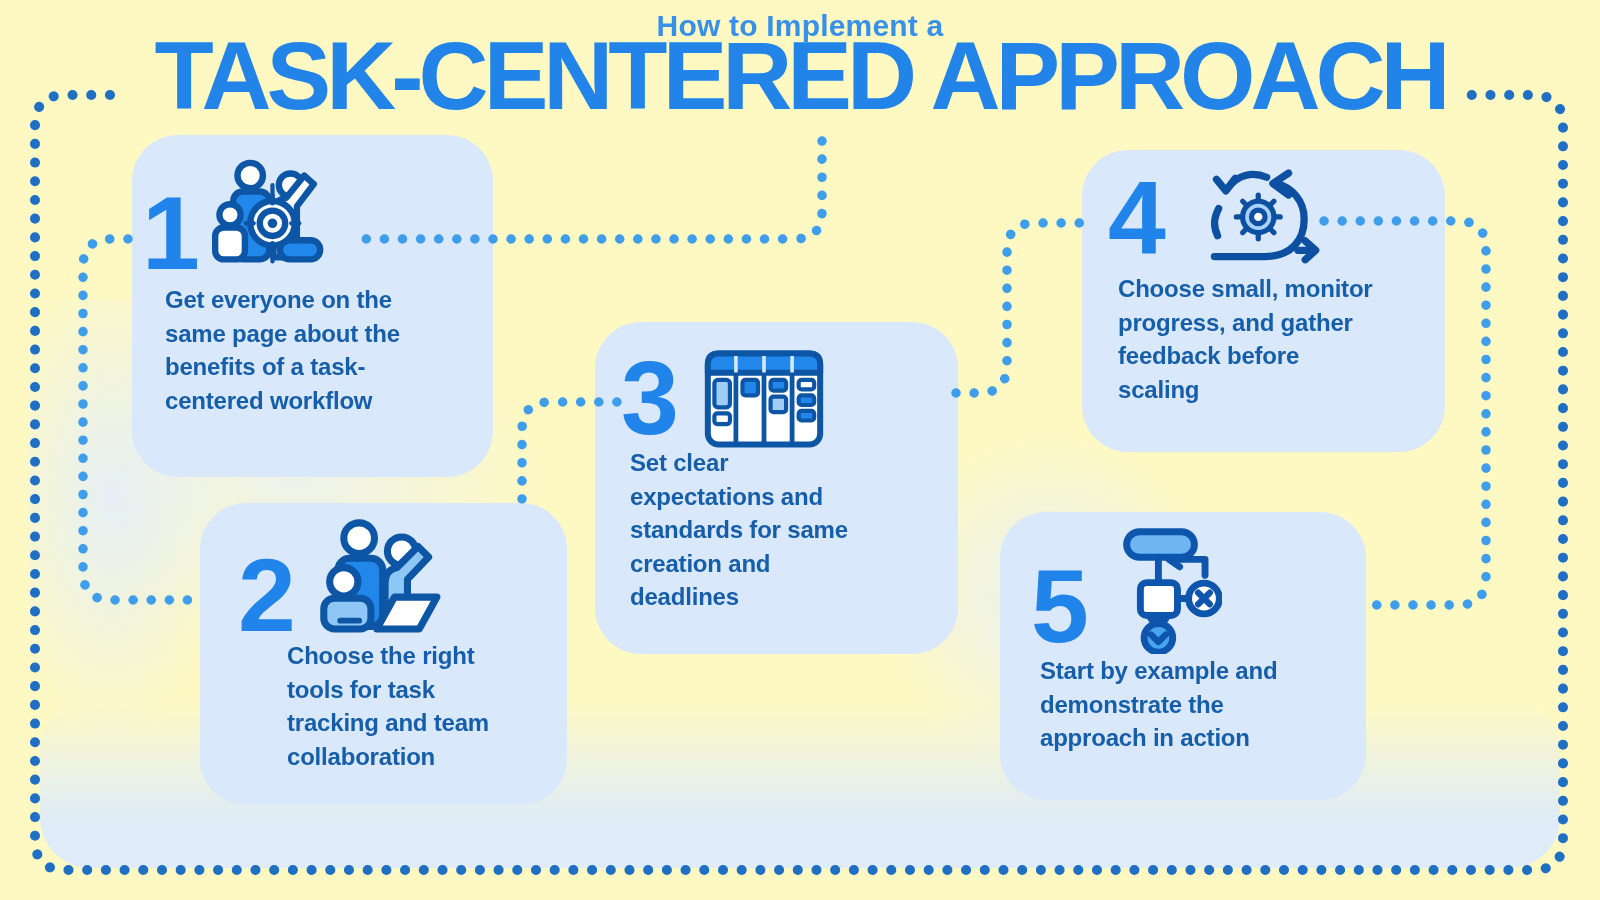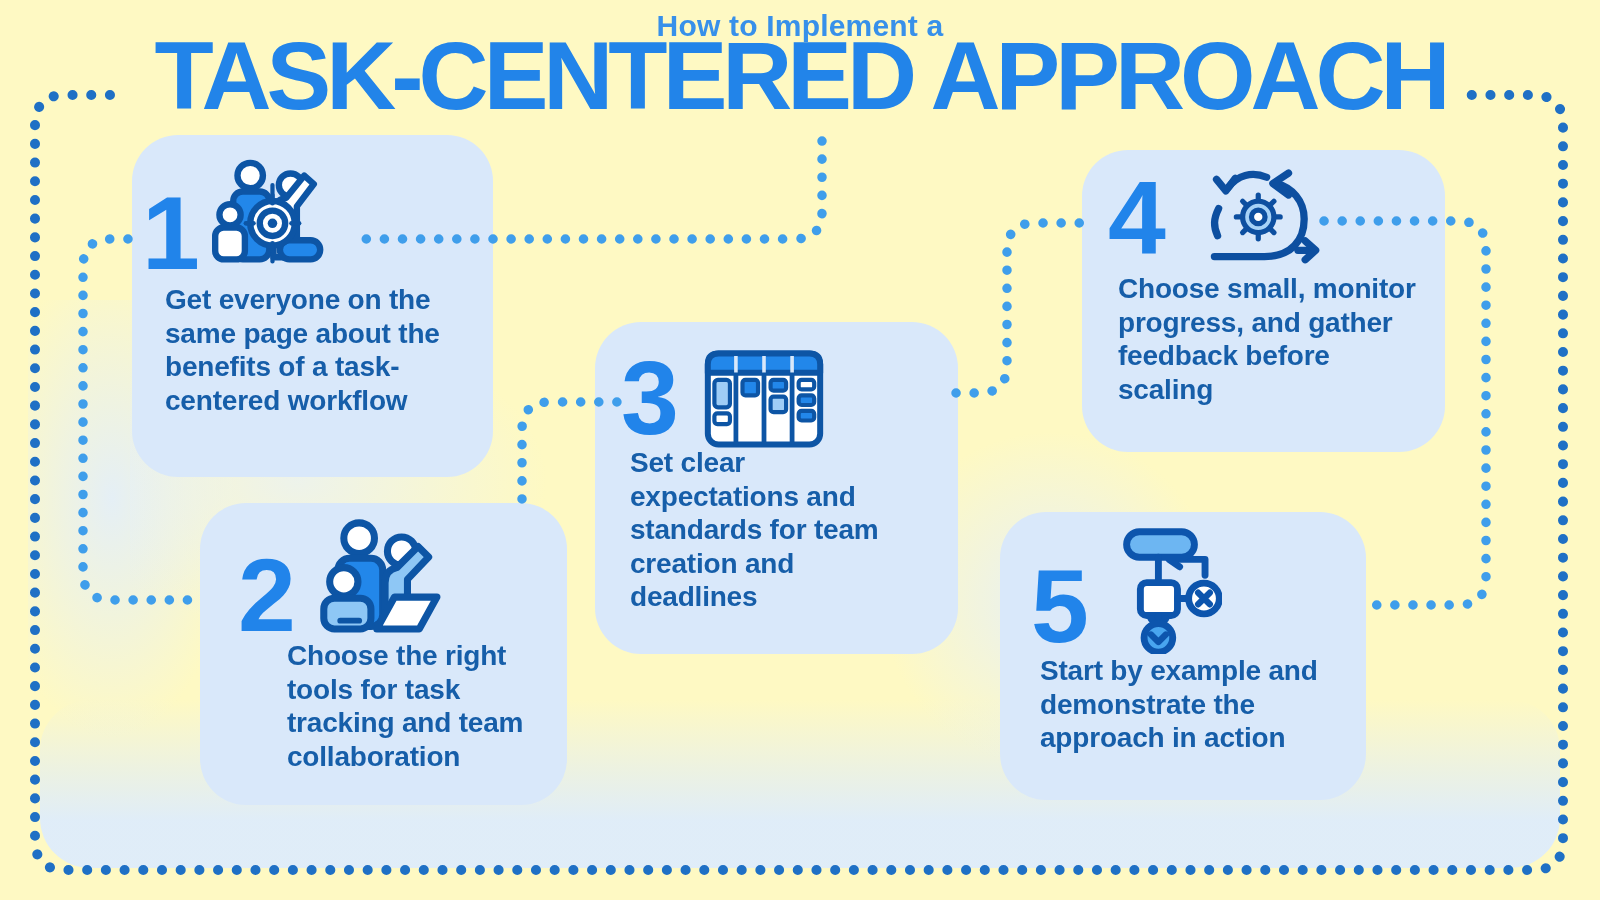--- a/index.html
+++ b/index.html
@@ -44,21 +44,21 @@
   .card5 .step-number{left:31px;top:42px;}
 
   .step-icon{position:absolute;}
   .card1 .step-icon{left:80px;top:24px;width:122px;height:118px;}
   .card2 .step-icon{left:112px;top:14px;width:132px;height:126px;}
   .card3 .step-icon{left:108px;top:28px;width:122px;height:98px;}
   .card4 .step-icon{left:122px;top:16px;width:120px;height:106px;}
   .card5 .step-icon{left:116px;top:12px;width:106px;height:130px;}
   .step-icon svg{width:100%;height:100%;display:block;}
 
-  .step-text{position:absolute;font-size:28px;font-weight:bold;color:#165ea9;
+  .step-text{position:absolute;font-size:24px;font-weight:bold;color:#165ea9;
     line-height:33.5px;white-space:pre-line;letter-spacing:-0.2px;}
   .card1 .step-text{left:33px;top:148px;}
   .card2 .step-text{left:45px;top:136px;margin-left:42px;}
   .card3 .step-text{left:35px;top:124px;}
   .card4 .step-text{left:36px;top:122px;}
   .card5 .step-text{left:40px;top:142px;}
 
   
   #connector-layer{position:absolute;left:0;top:0;z-index:3;pointer-events:none;}
   .connector{fill:none;stroke:#3f9eeb;stroke-width:9.5;
@@ -144,21 +144,21 @@
         <rect x="32" y="25" width="13" height="13" rx="2.5" fill="#2287ea" stroke-width="3.5"></rect>
         <rect x="55.5" y="25" width="13" height="9" rx="2.5" fill="#2287ea" stroke-width="3.5"></rect>
         <rect x="55.5" y="39" width="13" height="13" rx="2.5" fill="#9fcdf6" stroke-width="3.5"></rect>
         <rect x="79" y="25" width="13" height="8" rx="2.5" fill="#ffffff" stroke-width="3.5"></rect>
         <rect x="79" y="38" width="13" height="8" rx="2.5" fill="#2287ea" stroke-width="3.5"></rect>
         <rect x="79" y="51" width="13" height="8" rx="2.5" fill="#2287ea" stroke-width="3.5"></rect>
       </svg>
     </div>
     <div class="step-text">Set clear
 expectations and
-standards for team
+standards for same
 creation and
 deadlines</div>
   </div>
 
   <div class="card card4">
     <div class="step-number">4</div>
     <div class="step-icon">
       <svg viewBox="0 0 115 100" xmlns="http://www.w3.org/2000/svg" fill="none" stroke="#0d4fa0" stroke-width="7" stroke-linecap="round" stroke-linejoin="round">
         <path d="M 10 86 H 58 C 84 86 96 70 96 50 C 96 32 84 20 70 16"></path>
         <path d="M 81 6 L 66 16 L 81 27"></path>

